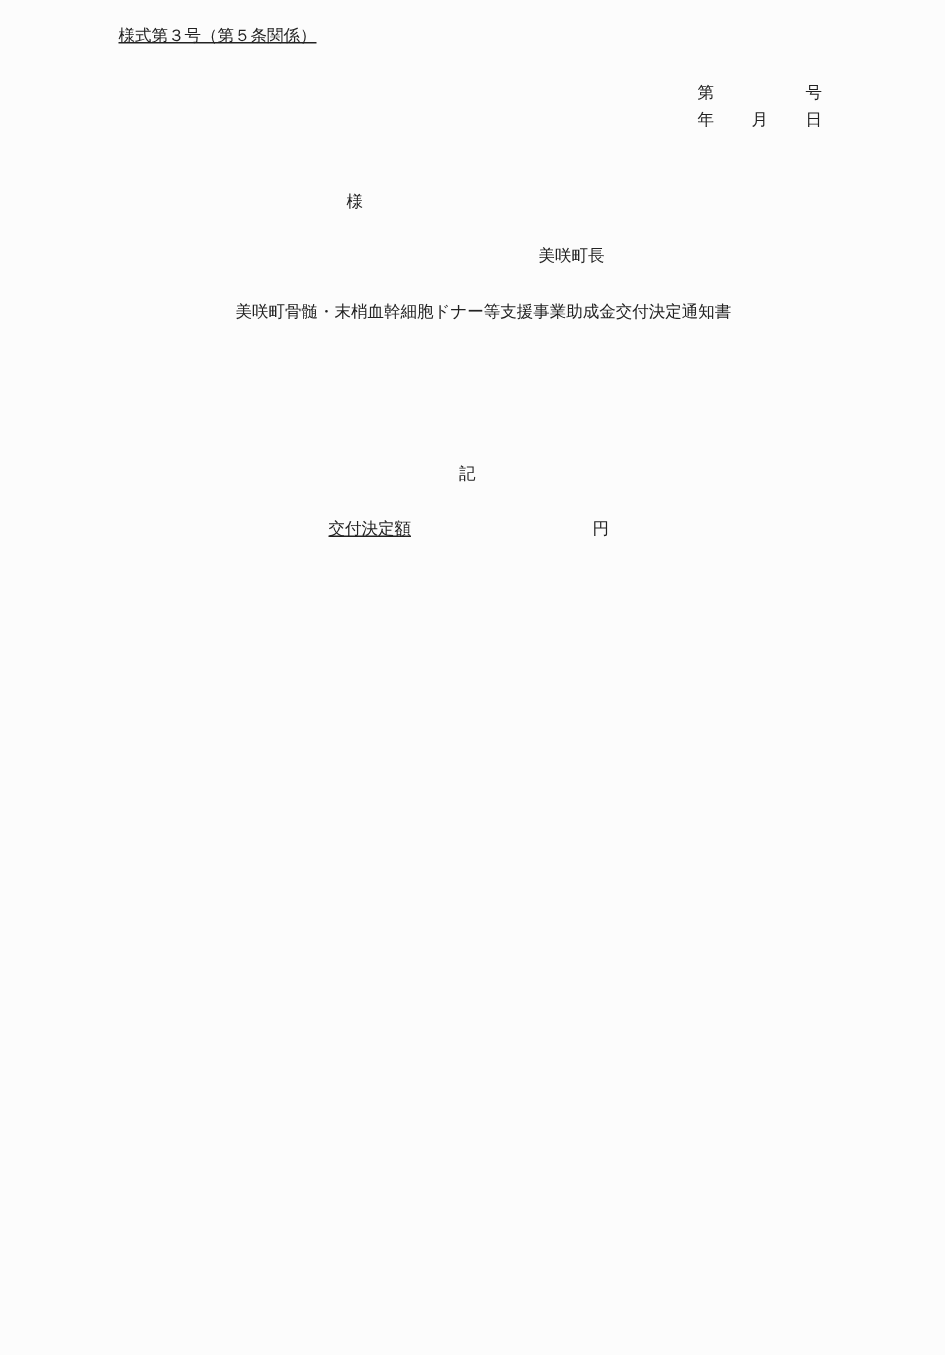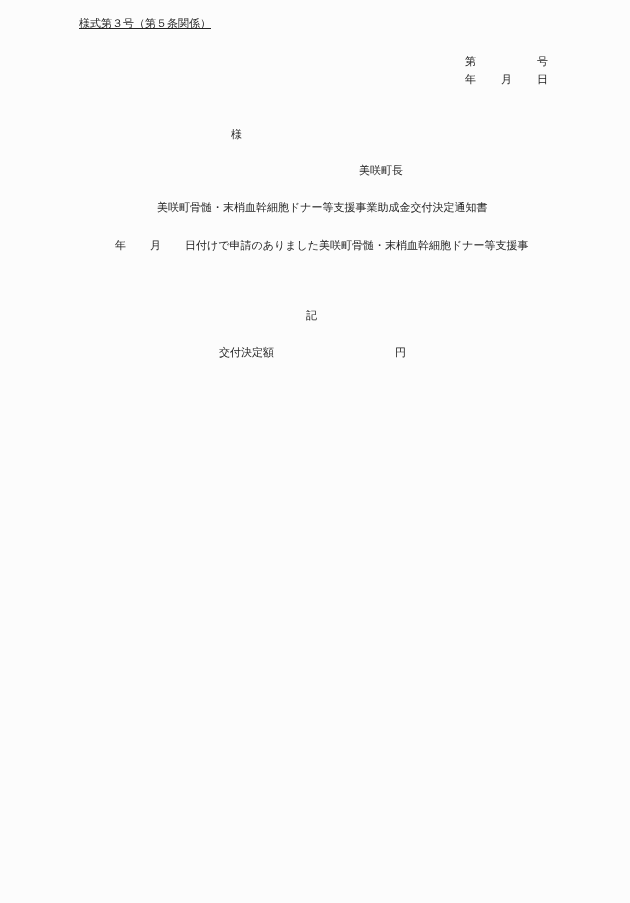--- a/index.html
+++ b/index.html
@@ -27,21 +27,21 @@
     .body-text {
       position: absolute;
       left: 79px;
       top: 236px;
       width: 470px;
       line-height: 19px;
       white-space: normal;
     }
     .body-line { display: block; white-space: nowrap; }
     .ki { left: 306px; top: 310px; }
-    .amount-label { left: 219px; top: 347px; }
+    .amount-label { left: 219px; top: 347px; text-decoration: underline; }
     .yen { left: 395px; top: 347px; }
     .gap { display: inline-block; }
   </style>
 </head>
 <body>
 
 <div>
 
   <div class="abs form-label">様式第３号（第５条関係）</div>
 
@@ -52,21 +52,20 @@
   <div class="abs date-row" style="left:501px;">月</div>
   <div class="abs date-row" style="left:537px;">日</div>
 
   <div class="abs addressee">様</div>
 
   <div class="abs issuer">美咲町長</div>
 
   <div class="abs doc-title">美咲町骨髄・末梢血幹細胞ドナー等支援事業助成金交付決定通知書</div>
 
   <div class="body-text">
-    <span class="body-line"><span class="gap" style="width:36px;"></span><span>年</span><span class="gap" style="width:24px;"></span><span>月</span><span class="gap" style="width:24px;"></span><span>日付けで申請のありました美咲町骨髄・末梢血幹細胞ドナー等支援事</span></span>
   </div>
 
   <div class="abs ki">記</div>
 
   <div class="abs amount-label">交付決定額</div>
   <div class="abs yen">円</div>
 
 </div>
 
 </body></html>

